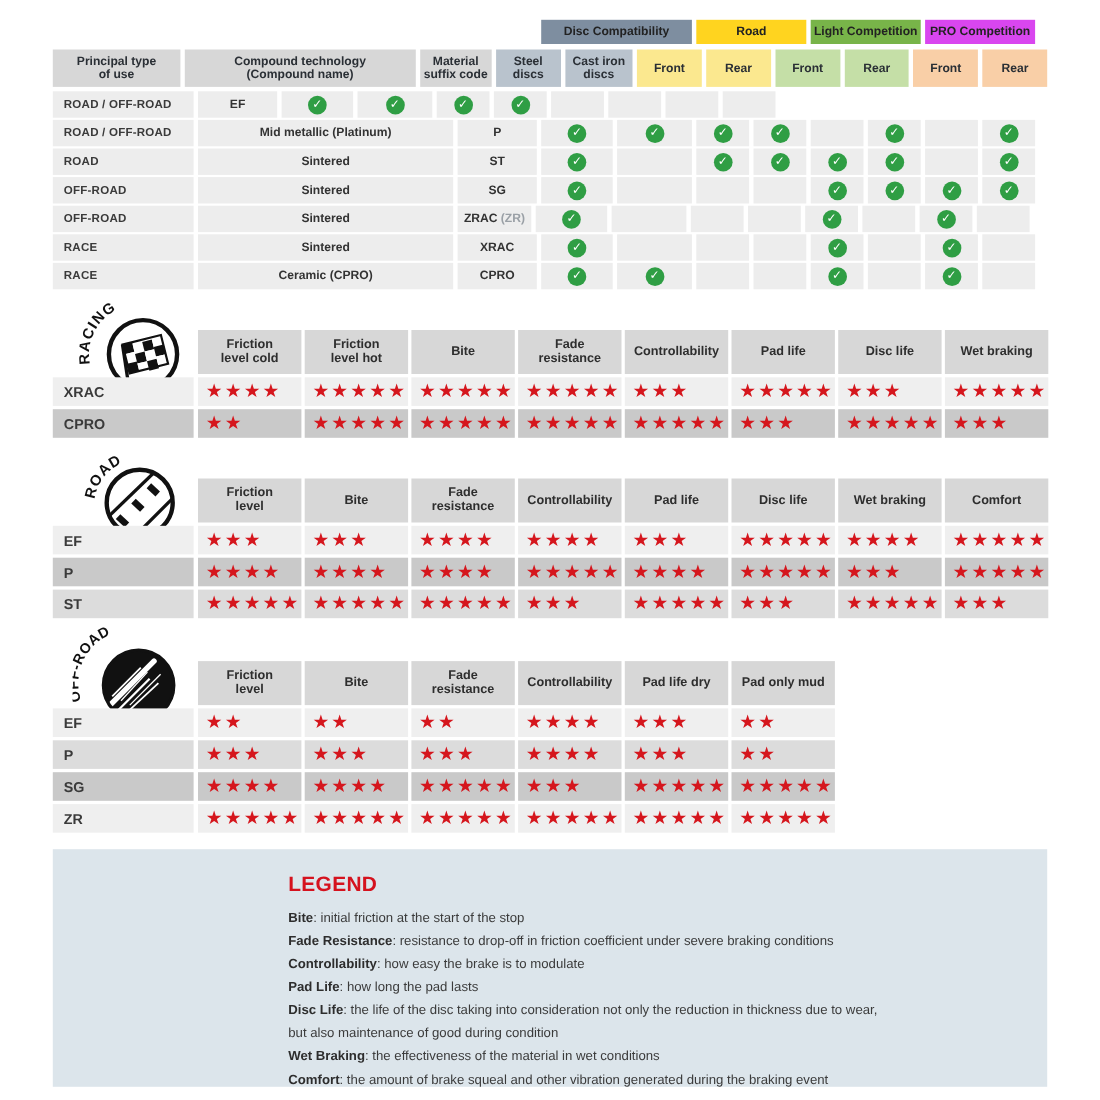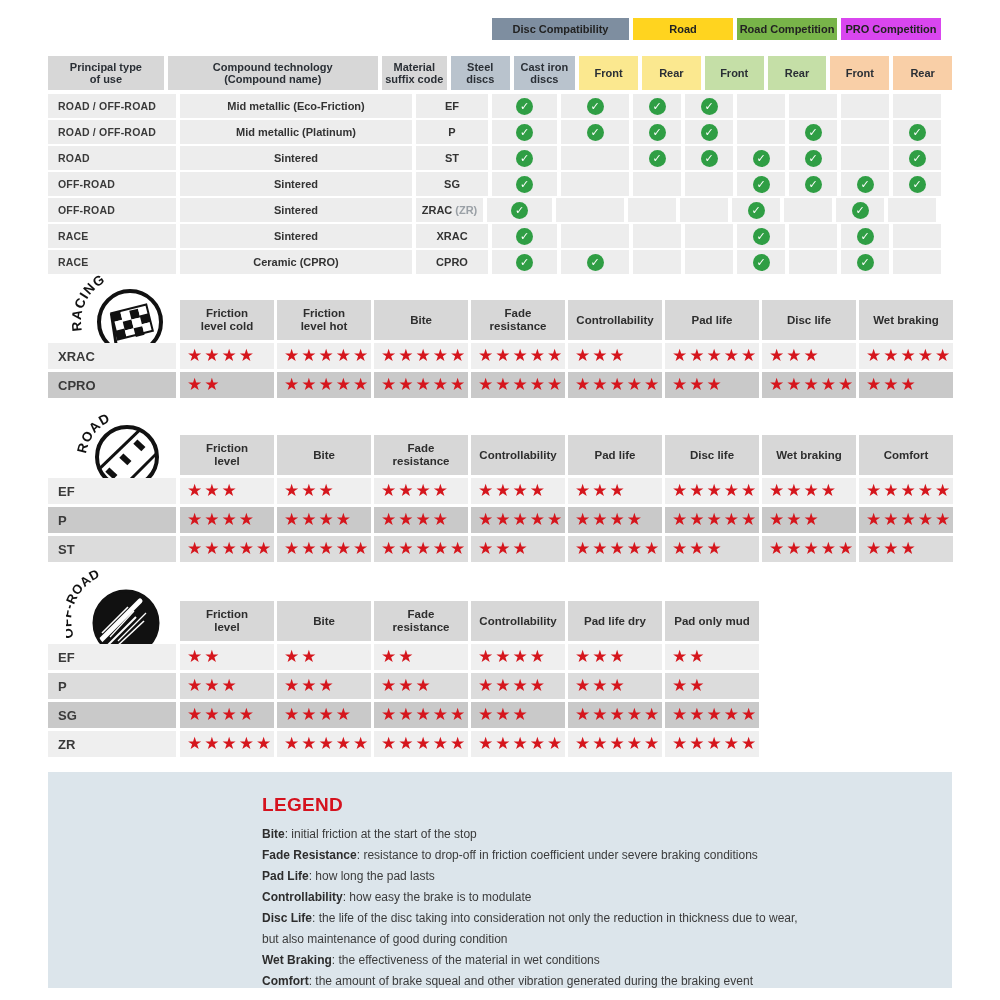--- a/index.html
+++ b/index.html
@@ -2,21 +2,21 @@
 <html><head>
 <meta charset="utf-8">
 <style>
   html,body{margin:0;padding:0;background:#fff;}
   body{font-family:"Liberation Sans","DejaVu Sans",sans-serif;color:#333;}
   #page{position:relative;width:1000px;height:1000px;background:#fff;overflow:hidden;}
 
   
   #compat{position:absolute;left:48px;top:18px;width:904px;}
   .flexrow{display:flex;gap:4px;}
-  .grouprow{margin-left:444px;margin-bottom:16px;align-items:center;}
+  .grouprow{margin-left:444px;margin-bottom:5px;align-items:center;}
   .group-h{height:22px;display:flex;align-items:center;justify-content:center;
            font-size:11px;font-weight:700;color:#222;}
   .subrow{margin-bottom:4px;}
   .sub-h{height:34px;display:flex;align-items:center;justify-content:center;
          font-size:11px;font-weight:700;text-align:center;white-space:pre-line;line-height:12px;color:#2a2f35;}
   .compat-datarow{margin-bottom:2px;}
   .c-cell{height:24px;background:#ededed;display:flex;align-items:center;justify-content:center;
           font-size:11px;}
   .c-use{justify-content:flex-start;padding-left:10px;font-weight:700;font-size:10.5px;letter-spacing:.2px;color:#3a3a3a;box-sizing:border-box;}
   .c-comp{font-weight:600;color:#333;}
@@ -51,21 +51,21 @@
 </style>
 </head>
 <body>
 
 <div id="page">
 
   <div id="compat">
     <div class="flexrow grouprow">
         <div class="group-h" style="width: 137px; background: rgb(126, 142, 160);">Disc Compatibility</div>
         <div class="group-h" style="width: 100px; background: rgb(255, 212, 31);">Road</div>
-        <div class="group-h" style="width: 100px; background: rgb(120, 180, 73);">Road Competition</div>
+        <div class="group-h" style="width: 100px; background: rgb(120, 180, 73);">Light Competition</div>
         <div class="group-h" style="width: 100px; background: #d946ef;">PRO Competition</div>
       </div>
     <div class="flexrow subrow">
         <div class="sub-h" style="width: 128px; background: rgb(215, 215, 215);">Principal type
 of use</div>
         <div class="sub-h" style="width: 232px; background: rgb(215, 215, 215);">Compound technology
 (Compound name)</div>
         <div class="sub-h" style="width: 72px; background: rgb(215, 215, 215);">Material
 suffix code</div>
         <div class="sub-h" style="width: 65px; background: rgb(185, 195, 205);">Steel
@@ -75,21 +75,20 @@
         <div class="sub-h" style="width: 65px; background: rgb(251, 232, 143);">Front</div>
         <div class="sub-h" style="width: 65px; background: rgb(251, 232, 143);">Rear</div>
         <div class="sub-h" style="width: 65px; background: rgb(197, 223, 167);">Front</div>
         <div class="sub-h" style="width: 65px; background: rgb(197, 223, 167);">Rear</div>
         <div class="sub-h" style="width: 65px; background: rgb(249, 207, 167);">Front</div>
         <div class="sub-h" style="width: 65px; background: rgb(249, 207, 167);">Rear</div>
       </div>
     <div>
         <div class="flexrow compat-datarow">
           <div class="c-cell c-use" style="width: 128px;">ROAD / OFF-ROAD</div>
-          <div class="c-cell c-comp" style="width: 232px;">Mid metallic (Eco-Friction)</div>
           <div class="c-cell c-suf" style="width: 72px;">EF</div>
           <div class="c-cell" style="width: 65px;">
             <span class="chk" style="background: rgb(47, 158, 68);">✓</span>
           </div>
           <div class="c-cell" style="width: 68px;">
             <span class="chk" style="background: rgb(47, 158, 68);">✓</span>
           </div>
           <div class="c-cell" style="width: 48px;">
             <span class="chk" style="background: rgb(47, 158, 68);">✓</span>
           </div>
@@ -558,22 +557,22 @@
           <span class="stars" style="color: rgb(213, 22, 29);">★★★★★</span>
         </div>
       </div>
     </div>
 
   <div id="legend" style="background: rgb(220, 229, 235);">
     <div id="legend-title" style="color: rgb(213, 18, 30);">LEGEND</div>
     <div>
         <div class="leg-line"><span class="leg-term">Bite</span>: initial friction at the start of the stop</div>
         <div class="leg-line"><span class="leg-term">Fade Resistance</span>: resistance to drop-off in friction coefficient under severe braking conditions</div>
+        <div class="leg-line"><span class="leg-term">Controllability</span>: how easy the brake is to modulate</div>
         <div class="leg-line"><span class="leg-term">Pad Life</span>: how long the pad lasts</div>
-        <div class="leg-line"><span class="leg-term">Controllability</span>: how easy the brake is to modulate</div>
         <div class="leg-line"><span class="leg-term">Disc Life</span>: the life of the disc taking into consideration not only the reduction in thickness due to wear,</div>
         <div class="leg-line">but also maintenance of good during condition</div>
         <div class="leg-line"><span class="leg-term">Wet Braking</span>: the effectiveness of the material in wet conditions</div>
         <div class="leg-line"><span class="leg-term">Comfort</span>: the amount of brake squeal and other vibration generated during the braking event</div>
       </div>
   </div>
 
 </div>
 
 </body></html>

